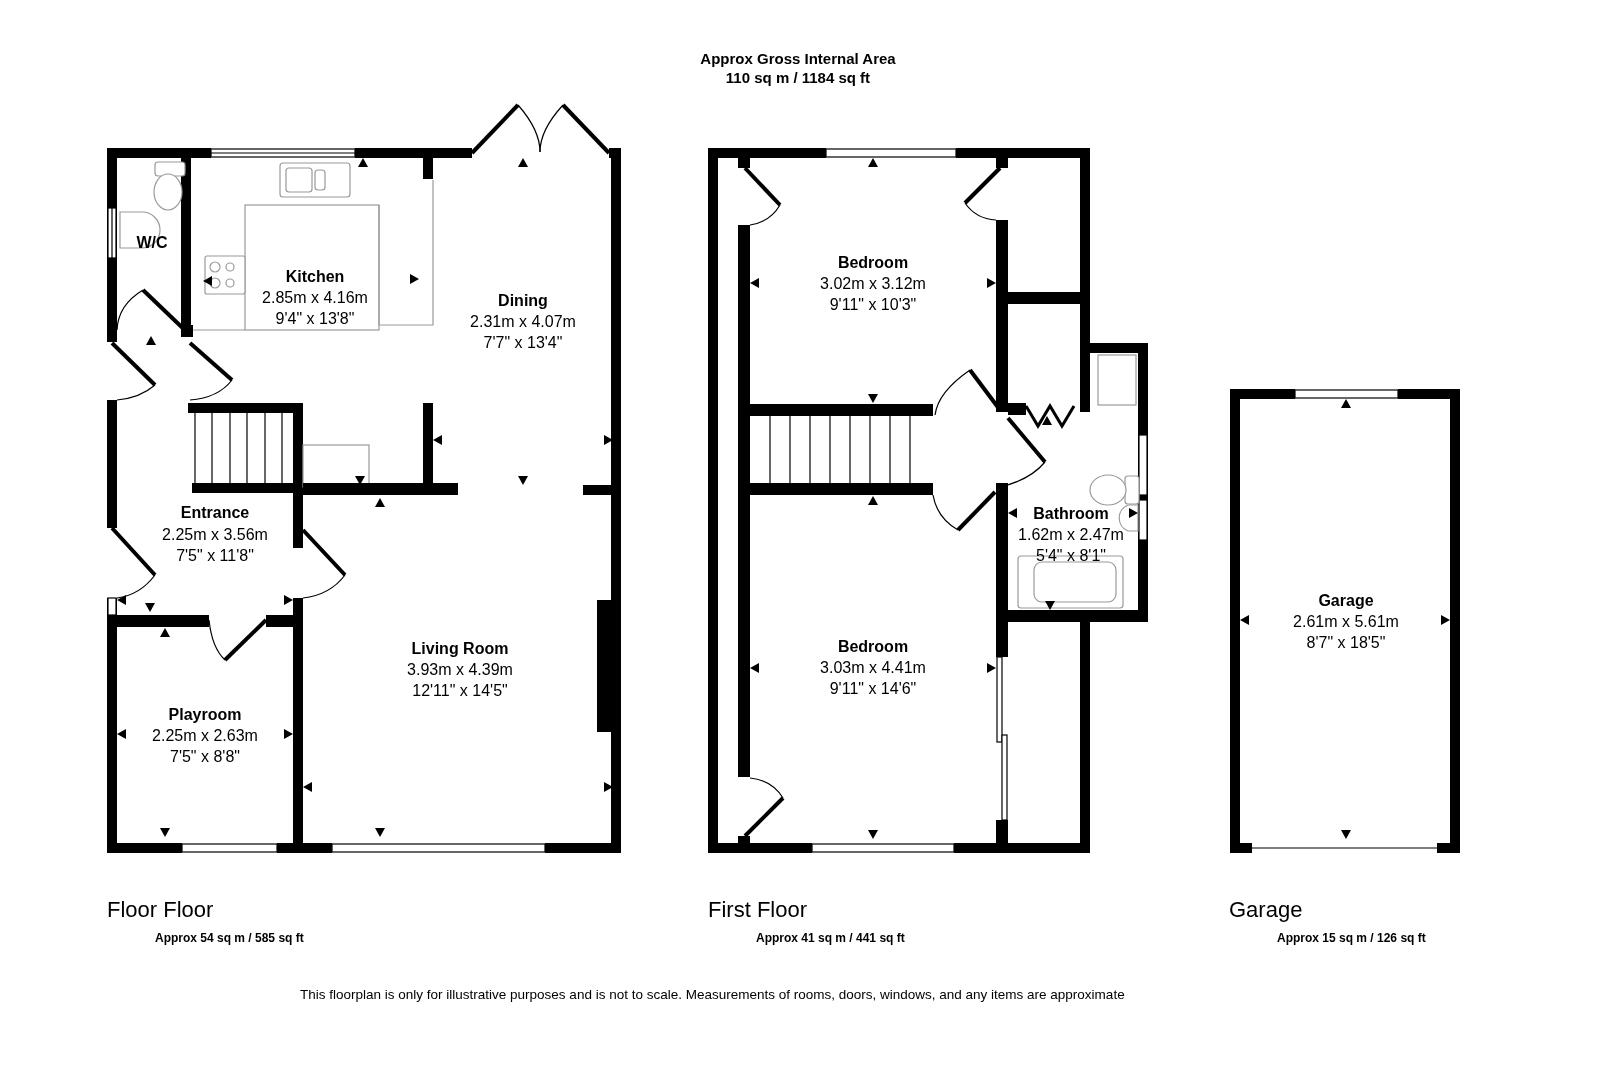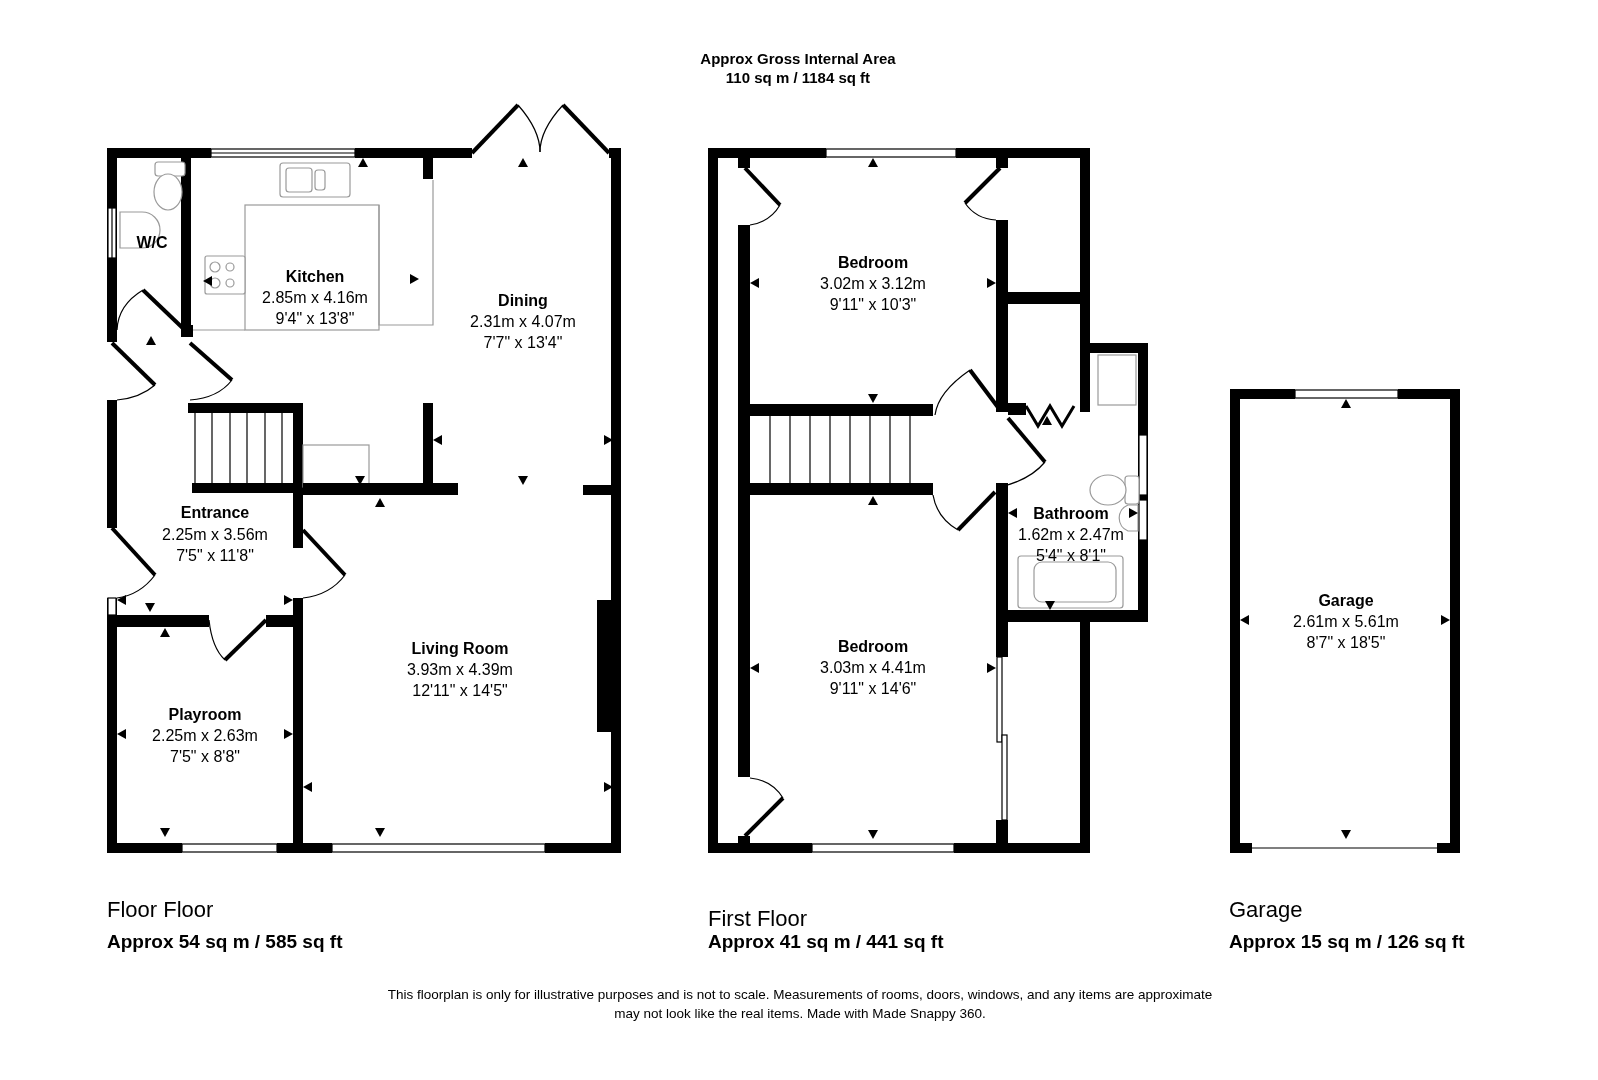--- a/index.html
+++ b/index.html
@@ -8,22 +8,22 @@
   svg.plan { position:absolute; left:0; top:0; }
   .t-hdr { font-weight:bold; font-size:15px; text-anchor:middle; }
   .t-room { font-weight:bold; font-size:16px; text-anchor:middle; }
   .t-dim { font-size:16px; text-anchor:middle; }
   .wall { fill:#000; }
   .thin { stroke:#000; stroke-width:1.2; fill:none; }
   .grey { stroke:#9a9a9a; stroke-width:1.2; fill:#fff; }
   .win { fill:#fff; stroke:#000; stroke-width:1.2; }
   .arrow { fill:#000; }
   .floor-label { position:absolute; font-size:22px; }
-  .floor-area { position:absolute; font-size:19px; font-weight:bold; }
-  .disclaimer { position:absolute; left:300px; top:985px; width:1000px; text-align:center;
+  .floor-area { position:absolute; font-size:12px; font-weight:bold;margin-left:48px; }
+  .disclaimer { position:absolute; left:300px; top:985px; width:1000px; 
                 font-size:13.5px; line-height:19px; }
 </style>
 </head>
 <body>
 
 <svg class="plan" width="1598" height="1080" viewBox="0 0 1598 1080">
 
   <text class="t-hdr" x="798" y="64">Approx Gross Internal Area</text>
   <text class="t-hdr" x="798" y="83">110 sq m / 1184 sq ft</text>
 
@@ -286,21 +286,20 @@
     <g>
       <text class="t-room" x="1346" y="606">Garage</text>
       <text class="t-dim" x="1346" y="627">2.61m x 5.61m</text>
       <text class="t-dim" x="1346" y="648">8'7" x 18'5"</text>
     </g>
   </g>
 </svg>
 
 <div class="floor-label" style="left:107px; top:897px;">Floor Floor</div>
 <div class="floor-area" style="left:107px; top:931px;">Approx 54 sq m / 585 sq ft</div>
-<div class="floor-label" style="left:708px; top:897px;margin-top:9px;">First Floor</div>
+<div class="floor-label" style="left:708px; top:897px;">First Floor</div>
 <div class="floor-area" style="left:708px; top:931px;">Approx 41 sq m / 441 sq ft</div>
 <div class="floor-label" style="left:1229px; top:897px;">Garage</div>
 <div class="floor-area" style="left:1229px; top:931px;">Approx 15 sq m / 126 sq ft</div>
 
 <div class="disclaimer">
   <div>This floorplan is only for illustrative purposes and is not to scale. Measurements of rooms, doors, windows, and any items are approximate</div>
-  <div>may not look like the real items. Made with Made Snappy 360.</div>
 </div>
 
 </body></html>

